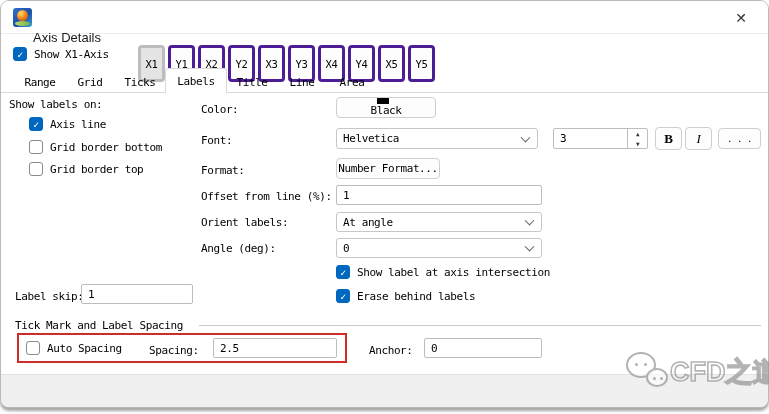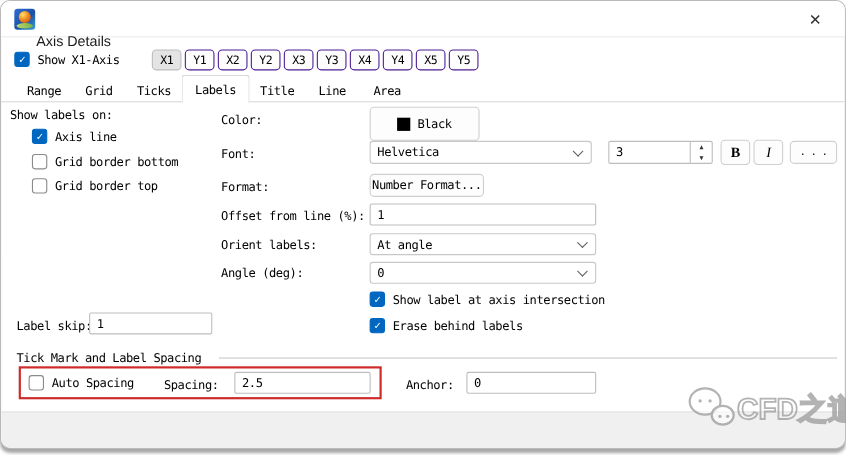--- a/index.html
+++ b/index.html
@@ -30,21 +30,21 @@
 
   .cb-row { display:flex; align-items:center; gap:7px; position:absolute; }
   .cb-box { width:14px; height:14px; border:1px solid #8a8a8a; border-radius:3px; background:#fff; flex:0 0 auto;
     display:flex; align-items:center; justify-content:center; font-size:10px; color:#fff; }
   .cb-row.checked .cb-box { background:#0067C0; border-color:#0067C0; }
   .cb-label { white-space:nowrap; }
 
   .show-axis { left:12px; top:12px; }
 
   .axis-btns { position:absolute; left:137px; top:10px; display:flex; gap:3px; }
-  .axis-btn { width:27px; height:19px; background:#fdfdfd; border:1px solid #4c1d95; border-radius:4px;
+  .axis-btn { width:27px; height:37px; background:#fdfdfd; border:3px solid #4c1d95; border-radius:4px;
     font-size:10.5px; letter-spacing:-0.4px; display:flex; align-items:center; justify-content:center; cursor:pointer; color:#000;
     font-family:"DejaVu Sans Mono",monospace; }
   .axis-btn.selected { background:#e4e4e4; border-color:#bdbdbd; }
 
   
   .tabbar { position:absolute; left:0; top:36px; width:100%; height:22px; border-bottom:1px solid #d9d9d9; display:flex; padding-left:14px; }
   .tab { width:50px; height:22px; display:flex; align-items:center; justify-content:center; cursor:pointer; color:#000; }
   .tab.selected { width:62px; background:#fff; border:1px solid #d9d9d9; border-bottom:1px solid #fff; border-radius:3px 3px 0 0;
     margin-top:-3px; height:26px; position:relative; z-index:2; }
 
@@ -150,21 +150,21 @@
         <span class="cb-label">Grid border top</span>
       </div>
 
       <div class="lbl" style="left:200px; top:68px;">Color:</div>
       <div class="lbl" style="left:200px; top:99px;">Font:</div>
       <div class="lbl" style="left:200px; top:129px;">Format:</div>
       <div class="lbl" style="left:200px; top:155px;">Offset from line (%):</div>
       <div class="lbl" style="left:200px; top:181px;">Orient labels:</div>
       <div class="lbl" style="left:200px; top:207px;">Angle (deg):</div>
 
-      <div class="push-btn" style="left:335px; top:62px; width:100px; height:31px;">
+      <div class="push-btn" style="left:335px; top:62px; width:100px; height:21px;flex-direction:column;">
         <span class="swatch"></span>
         <span>Black</span>
       </div>
 
       <div class="select" style="left:335px; top:93px; width:202px; height:21px;">
         <span>Helvetica</span>
         <span class="chev"></span>
       </div>
       <div class="spinner" style="left:552px; top:93px; width:95px; height:21px;">
         <span class="val">3</span>

